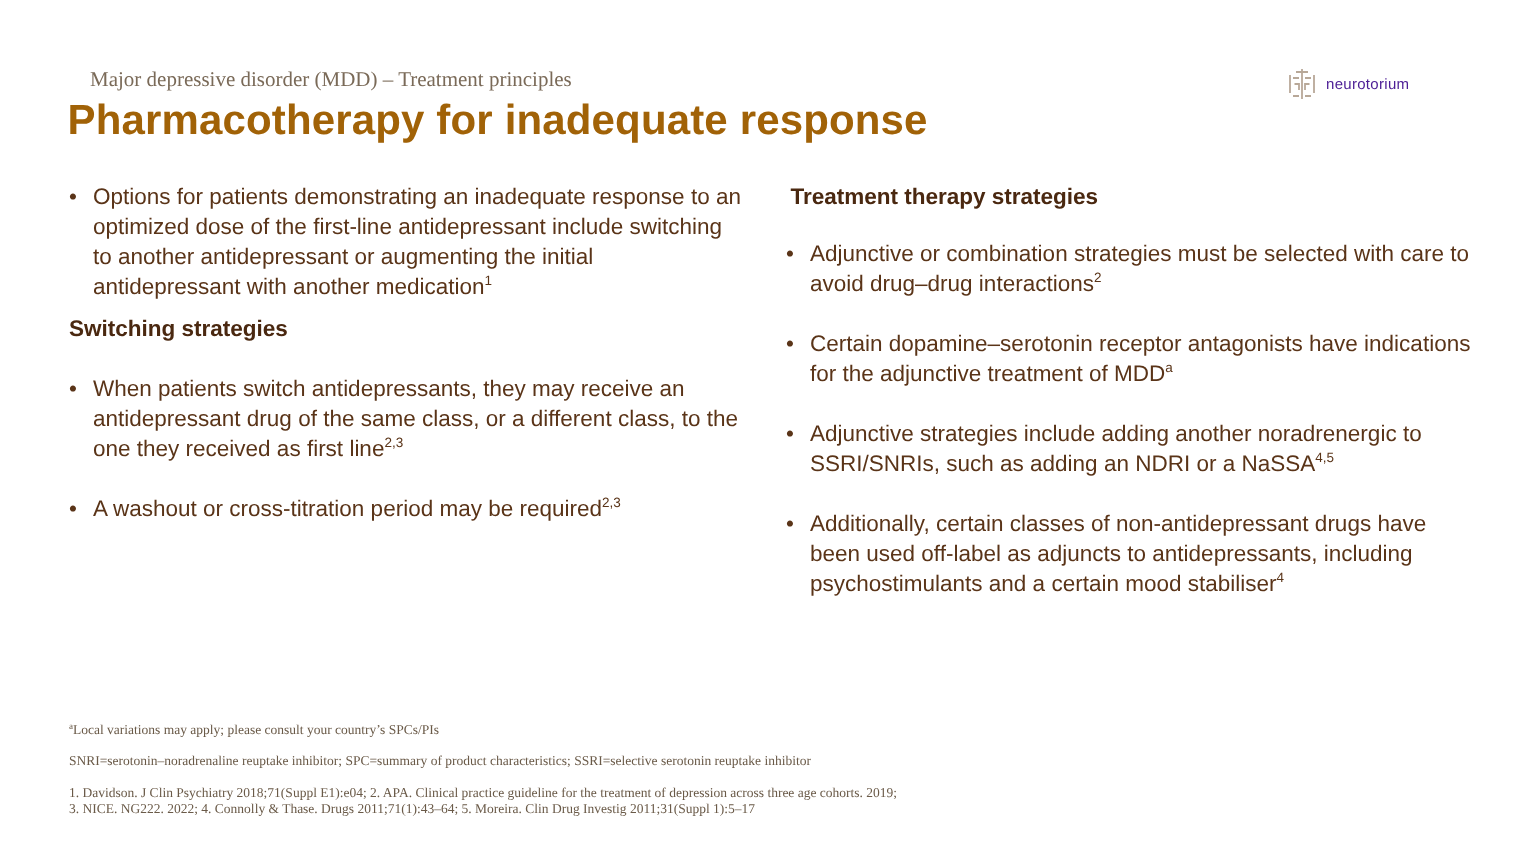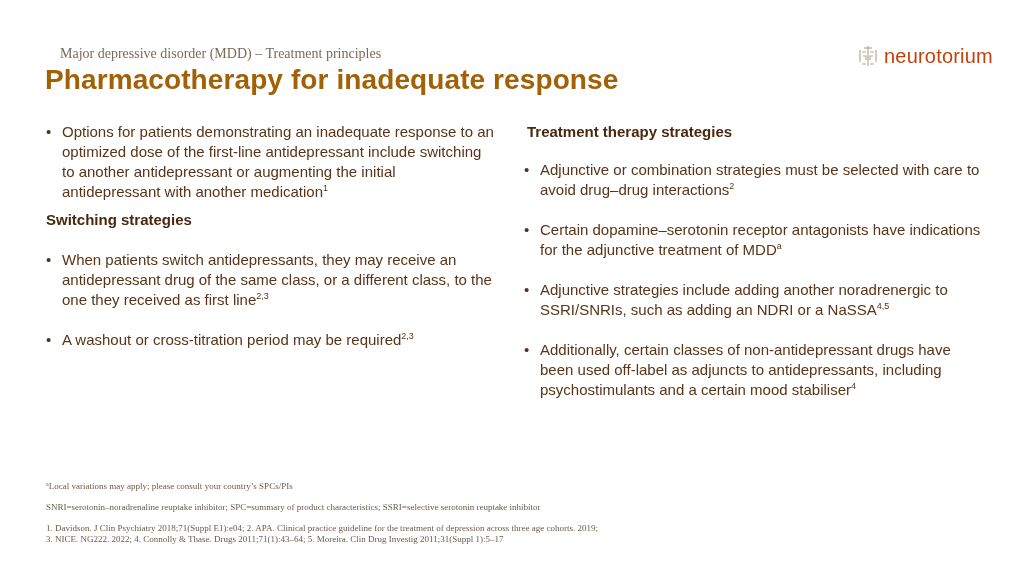--- a/index.html
+++ b/index.html
@@ -12,21 +12,21 @@
     font-family: "Liberation Serif", serif; font-size: 14px; color: #7a6a58;
   }
   .title {
     position: absolute; left: 45px; top: 64px;
     font-family: "Liberation Sans", sans-serif; font-weight: bold; font-size: 28px; color: #a16207;
     letter-spacing: 0.1px;
   }
   .logo {
     position: absolute; left: 857px; top: 44px; display: flex; align-items: center; gap: 5px;
   }
-  .logo .brand { font-size: 20px; color: #c2410c; letter-spacing: 0.2px; }
+  .logo .brand { font-size: 10px; color: #4c1d95; letter-spacing: 0.2px; }
   .col { position: absolute; font-size: 15px; line-height: 20px; color: #5a3418; }
   .col-left { left: 46px; top: 122px; width: 450px; }
   .col-right { left: 524px; top: 122px; width: 460px; }
   .heading { font-weight: bold; font-size: 15px; color: #4a2810; }
   .bullet { position: relative; padding-left: 16px; }
   .bullet .dot { position: absolute; left: 0; top: 0; }
   sup { font-size: 9px; line-height: 0; vertical-align: 6px; }
   .footnotes {
     position: absolute; left: 46px; top: 481px; width: 940px;
     font-family: "Liberation Serif", serif; font-size: 9px; line-height: 11px; color: #6a5a48;

